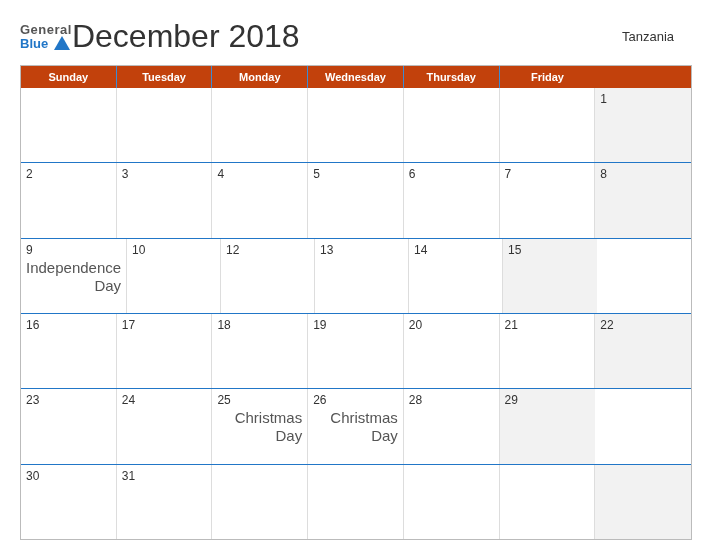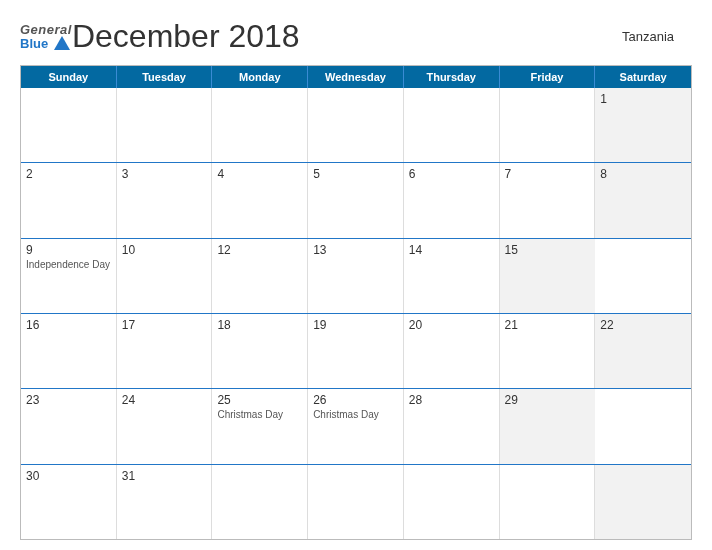--- a/index.html
+++ b/index.html
@@ -28,21 +28,20 @@
       display: flex;
       flex-direction: column;
       align-items: flex-start;
       line-height: 1;
     }
     .logo-general {
       font-size: 13px;
       font-weight: bold;
       color: #555;
       letter-spacing: 0.5px;
-      font-style: italic;
     }
     .logo-blue {
       font-size: 13px;
       font-weight: bold;
       color: #2176c7;
     }
     .month-title {
       font-size: 32px;
       font-weight: 300;
       color: #333;
@@ -58,21 +57,21 @@
     
     .calendar {
       flex: 1;
       display: flex;
       flex-direction: column;
       border: 1px solid #bbb;
     }
     .cal-header {
       display: grid;
       grid-template-columns: repeat(7, 1fr);
-      background: #0369a1;
+      background: #c2410c;
     }
     .cal-header-cell {
       color: #fff;
       font-size: 11px;
       font-weight: bold;
       text-align: center;
       padding: 5px 2px;
       border-right: 1px solid #3a8bd4;
     }
     .cal-header-cell:last-child {
@@ -108,23 +107,24 @@
     .cal-cell.shaded {
       background: #f2f2f2;
     }
     .day-num {
       font-size: 12px;
       color: #333;
       margin-bottom: 2px;
       font-weight: normal;
     }
     .event-label {
-      font-size: 10px;
+      font-size: 15px;
       color: #555;
       line-height: 1.2;
+      text-align: right;
     }
     
     .logo-row {
       display: flex;
       align-items: center;
       gap: 4px;
     }
     .logo-triangle {
       width: 0;
       height: 0;
@@ -153,21 +153,20 @@
   </div>
 
   <div class="calendar">
     <div class="cal-header">
       <div class="cal-header-cell">Sunday</div>
       <div class="cal-header-cell">Tuesday</div>
       <div class="cal-header-cell">Monday</div>
       <div class="cal-header-cell">Wednesday</div>
       <div class="cal-header-cell">Thursday</div>
       <div class="cal-header-cell">Friday</div>
-      <div class="cal-header-cell">Saturday</div>
     </div>
     <div class="cal-body" id="cal-body">
     <div class="cal-row">
           <div class="cal-cell"></div>
           <div class="cal-cell"></div>
           <div class="cal-cell"></div>
           <div class="cal-cell"></div>
           <div class="cal-cell"></div>
           <div class="cal-cell"></div>
           <div class="cal-cell shaded">

